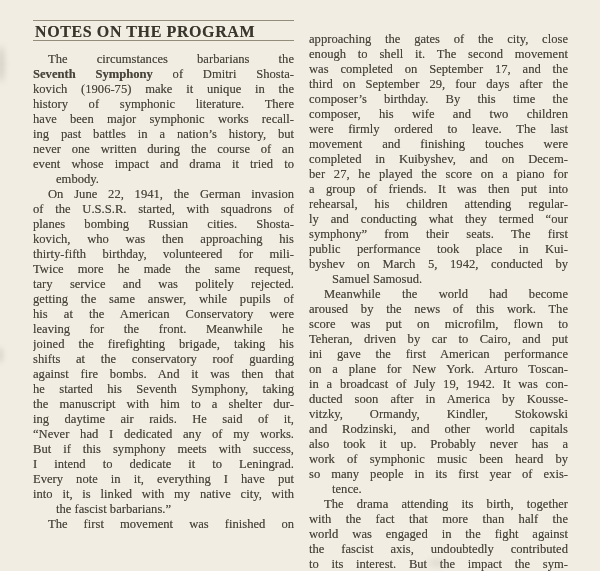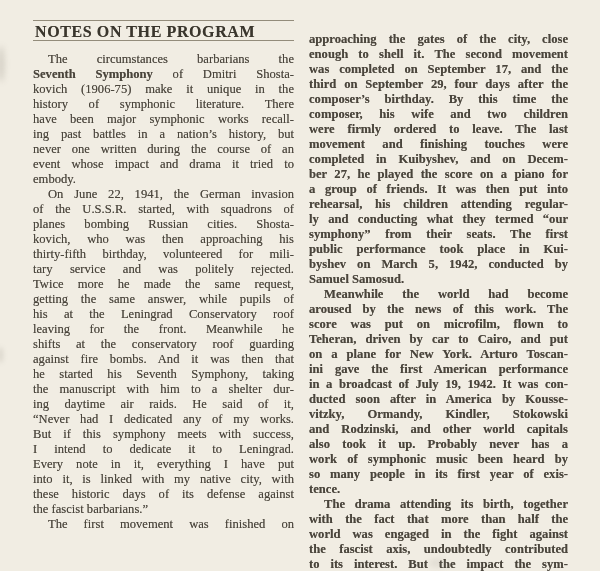--- a/index.html
+++ b/index.html
@@ -20,21 +20,21 @@
     background: var(--bg);
     overflow: hidden;
   }
   .column {
     position: absolute;
     color: var(--text);
     font-size: 12.6px;
     text-shadow: 0 0 0.5px rgba(62,57,48,0.55);
   }
   .column-left  { left: 33px;  top: 20px; width: 261px; }
-  .column-right { left: 309px; top: 21px; width: 259px; font-weight: bold; }
+  .column-right { left: 309px; top: 21px; width: 259px; }
   .notes-header {
     border-top: 1.5px solid var(--rule);
     border-bottom: 1.5px solid var(--rule);
     padding: 2px 0 3px 2px;
     height: 21px;
   }
   .notes-header .title {
     font-size: 16px;
     font-weight: 700;
     letter-spacing: 0.6px;
@@ -42,21 +42,21 @@
     white-space: nowrap;
   }
   .body-text { margin-top: 11px; }
   .line {
     height: 15px;
     line-height: 15px;
     overflow: hidden;
     text-align: justify;
     text-align-last: justify;
   }
-  .line.para-end { text-align-last: left; }
+  .line.para-end { text-align-last: left; margin-left: 23px; }
   .line.indent { text-indent: 15px; }
   .line .ital { }
   .line .bold { font-weight: 700; }
   
   .artifact { position: absolute; pointer-events: none; }
   .artifact-edge-1 { left: -2px; top: 46px;  width: 6px;  height: 36px; background: #857f73; opacity: .30; filter: blur(3px); border-radius: 50%; }
   .artifact-edge-2 { left: -2px; top: 347px; width: 5px;  height: 16px; background: #857f73; opacity: .22; filter: blur(2.5px); border-radius: 50%; }
   .artifact-bottom { left: 428px; top: 559px; width: 18px; height: 8px; background: #9a948a; opacity: .20; filter: blur(3px); border-radius: 50%; }
 </style>
 </head>
@@ -79,36 +79,36 @@
           <div class="line">never one written during the course of an</div>
           <div class="line">event whose impact and drama it tried to</div>
           <div class="line para-end">embody.</div>
         </div>
         <div class="para">
           <div class="line indent">On June 22, 1941, the German invasion</div>
           <div class="line">of the U.S.S.R. started, with squadrons of</div>
           <div class="line">planes bombing Russian cities. Shosta-</div>
           <div class="line">kovich, who was then approaching his</div>
           <div class="line">thirty-fifth birthday, volunteered for mili-</div>
+          <div class="line">Twice more he made the same request,</div>
           <div class="line">tary service and was politely rejected.</div>
-          <div class="line">Twice more he made the same request,</div>
           <div class="line">getting the same answer, while pupils of</div>
-          <div class="line">his at the Leningrad Conservatory roof</div>
+          <div class="line">his at the American Conservatory were</div>
           <div class="line">leaving for the front. Meanwhile he</div>
+          <div class="line">joined the firefighting brigade, taking his</div>
           <div class="line">shifts at the conservatory roof guarding</div>
           <div class="line">against fire bombs. And it was then that</div>
           <div class="line">he started his <span class="ital">Seventh Symphony</span>, taking</div>
           <div class="line">the manuscript with him to a shelter dur-</div>
           <div class="line">ing daytime air raids. He said of it,</div>
           <div class="line">“Never had I dedicated any of my works.</div>
           <div class="line">But if this symphony meets with success,</div>
           <div class="line">I intend to dedicate it to Leningrad.</div>
           <div class="line">Every note in it, everything I have put</div>
           <div class="line">into it, is linked with my native city, with</div>
-          <div class="line">these historic days of its defense against</div>
           <div class="line para-end">the fascist barbarians.”</div>
         </div>
         <div class="para">
           <div class="line indent">The first movement was finished on</div>
         </div>
       </div>
   </div>
 
   <div class="column column-right">
     <div class="body-text">
@@ -129,22 +129,22 @@
           <div class="line">symphony” from their seats. The first</div>
           <div class="line">public performance took place in Kui-</div>
           <div class="line">byshev on March 5, 1942, conducted by</div>
           <div class="line para-end">Samuel Samosud.</div>
         </div>
         <div class="para">
           <div class="line indent">Meanwhile the world had become</div>
           <div class="line">aroused by the news of this work. The</div>
           <div class="line">score was put on microfilm, flown to</div>
           <div class="line">Teheran, driven by car to Cairo, and put</div>
+          <div class="line">ini gave the first American performance</div>
           <div class="line">on a plane for New York. Arturo Toscan-</div>
-          <div class="line">ini gave the first American performance</div>
           <div class="line">in a broadcast of July 19, 1942. It was con-</div>
           <div class="line">ducted soon after in America by Kousse-</div>
           <div class="line">vitzky, Ormandy, Kindler, Stokowski</div>
           <div class="line">and Rodzinski, and other world capitals</div>
           <div class="line">also took it up. Probably never has a</div>
           <div class="line">work of symphonic music been heard by</div>
           <div class="line">so many people in its first year of exis-</div>
           <div class="line para-end">tence.</div>
         </div>
         <div class="para">

